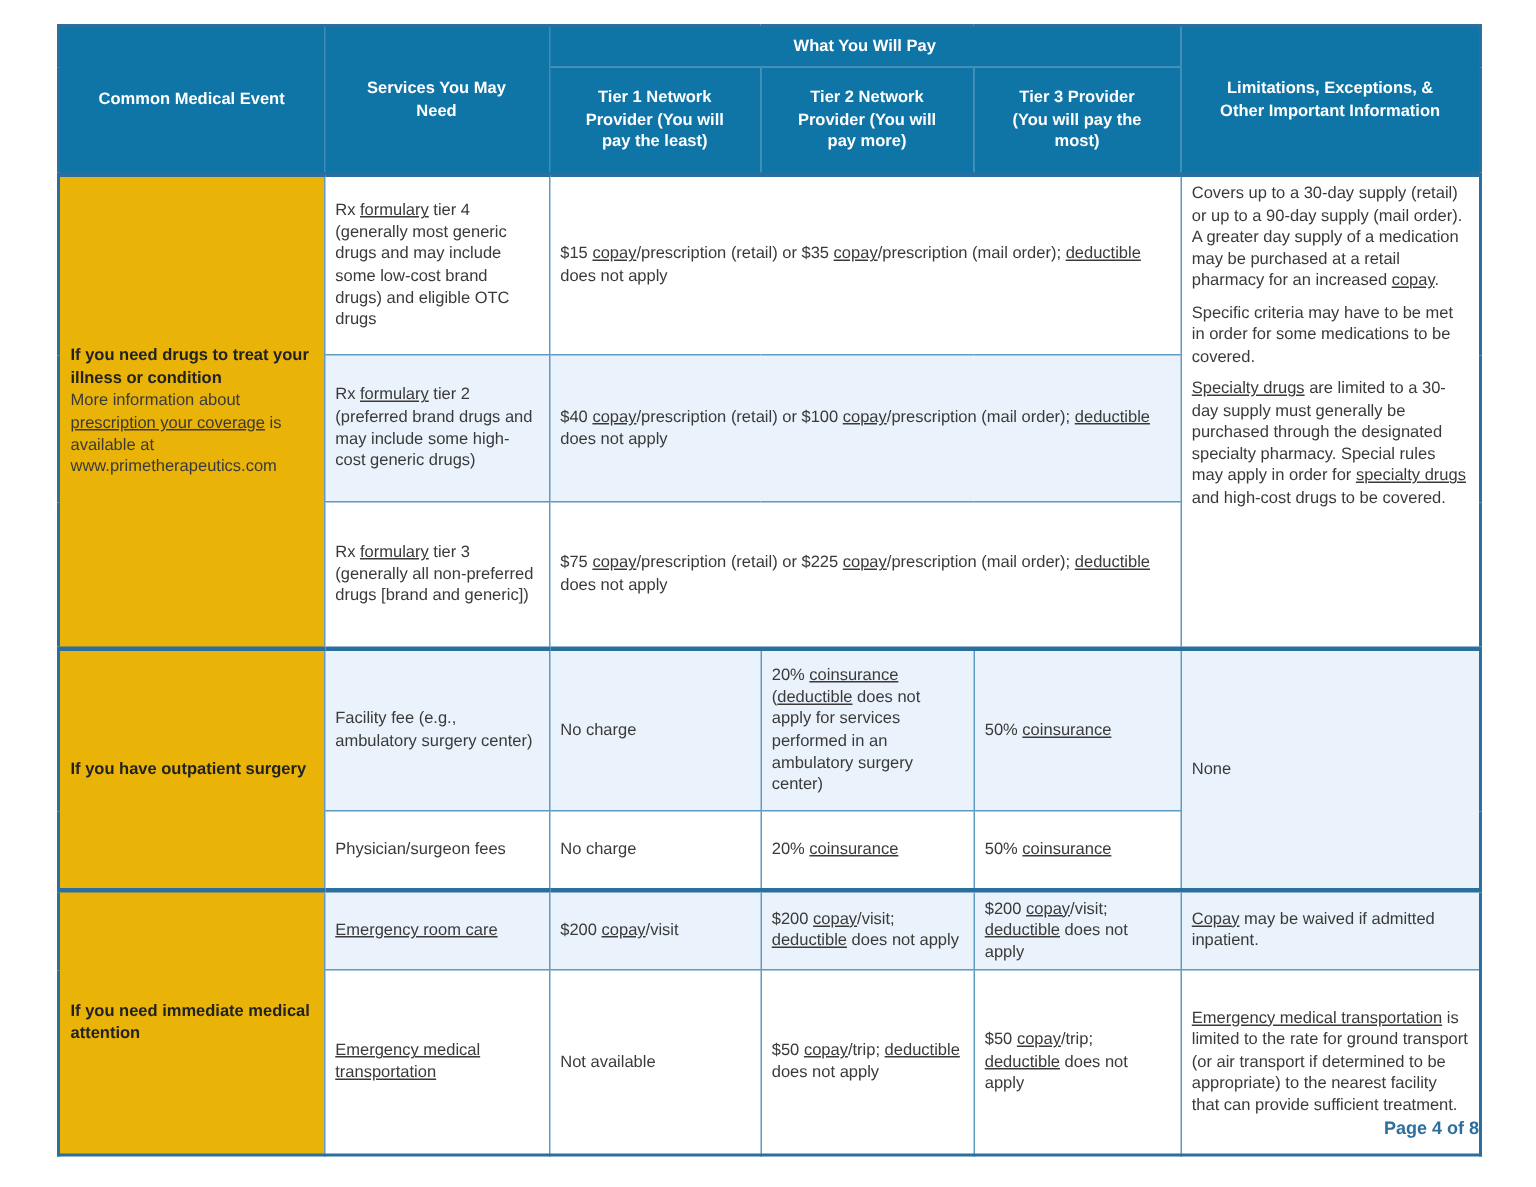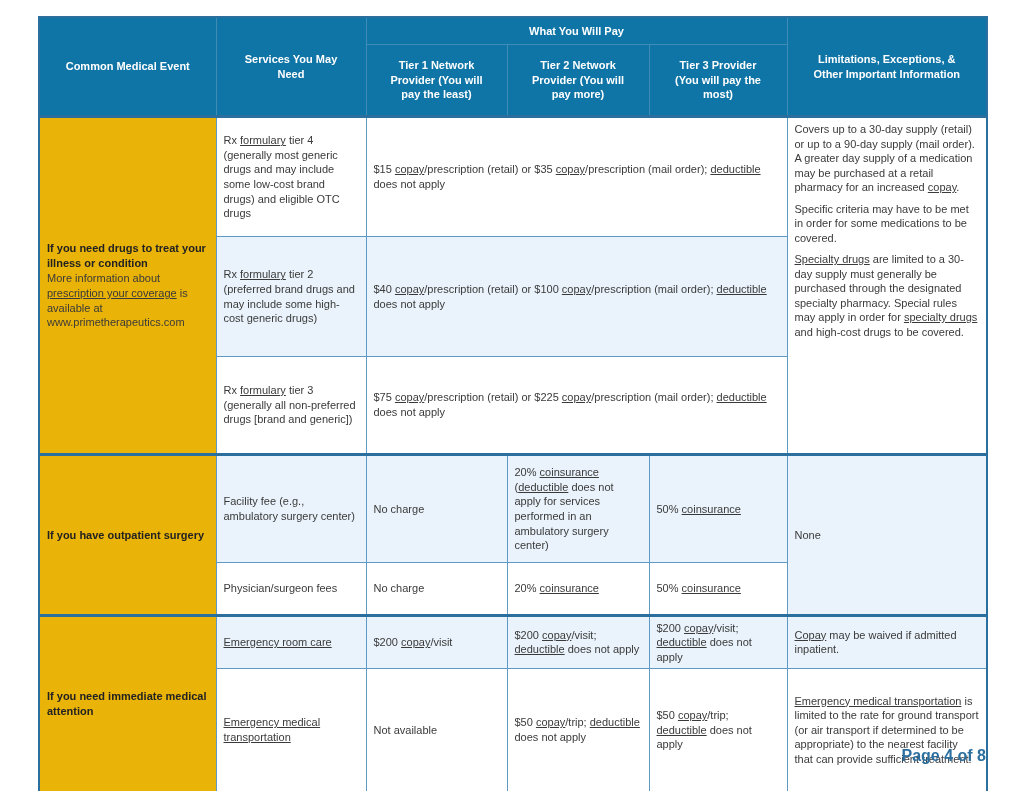--- a/index.html
+++ b/index.html
@@ -31,21 +31,21 @@
   td.tint{background:#eaf3fb;}
   td.vtop{vertical-align:top;}
   td.compact{padding:18px 7px;}
   .event-title{font-weight:bold;color:#222;}
   .event-note{margin-top:1px;}
   .sbc p{margin:0 0 7px 0;}
   .sbc p:last-child{margin-bottom:0;}
   span.u{text-decoration:underline;text-underline-offset:1px;}
   .footer{
     position:absolute;top:745px;right:38px;
-    font-weight:bold;font-size:16px;color:#2c6f9f;
+    font-weight:bold;font-size:12px;color:#2c6f9f;
   }
 </style>
 </head>
 <body>
 
 <div class="page">
 
   <table class="sbc">
     <colgroup>
       <col style="width:177px">
@@ -79,21 +79,21 @@
           <div class="event-note"><span>More information about </span><span class="u">prescription your coverage</span><span> is available at www.primetherapeutics.com</span></div>
         </td>
         <td><span>Rx </span><span class="u">formulary</span><span> tier 4 (generally most generic drugs and may include some low-cost brand drugs) and eligible OTC drugs</span></td>
         <td colspan="3"><span>$15 </span><span class="u">copay</span><span>/prescription (retail) or $35 </span><span class="u">copay</span><span>/prescription (mail order); </span><span class="u">deductible</span><span> does not apply</span></td>
         <td class="vtop" rowspan="3">
           <p><span>Covers up to a 30-day supply (retail) or up to a 90-day supply (mail order).  A greater day supply of a medication may be purchased at a retail pharmacy for an increased </span><span class="u">copay</span><span>.</span></p>
           <p><span>Specific criteria may have to be met in order for some medications to be covered.</span></p>
           <p><span class="u">Specialty drugs</span><span> are limited to a 30-day supply must generally be purchased through the designated specialty pharmacy. Special rules may apply in order for </span><span class="u">specialty drugs</span><span> and high-cost drugs to be covered.</span></p>
         </td>
       </tr>
-      <tr style="height:120px">
+      <tr style="height:98px">
         <td class="tint"><span>Rx </span><span class="u">formulary</span><span> tier 2 (preferred brand drugs and may include some high-cost generic drugs)</span></td>
         <td class="tint" colspan="3"><span>$40 </span><span class="u">copay</span><span>/prescription (retail) or $100 </span><span class="u">copay</span><span>/prescription (mail order); </span><span class="u">deductible</span><span> does not apply</span></td>
       </tr>
       <tr style="height:98px">
         <td><span>Rx </span><span class="u">formulary</span><span> tier 3 (generally all non-preferred drugs [brand and generic])</span></td>
         <td colspan="3"><span>$75 </span><span class="u">copay</span><span>/prescription (retail) or $225 </span><span class="u">copay</span><span>/prescription (mail order); </span><span class="u">deductible</span><span> does not apply</span></td>
       </tr>
     </tbody>
 
     <tbody>

